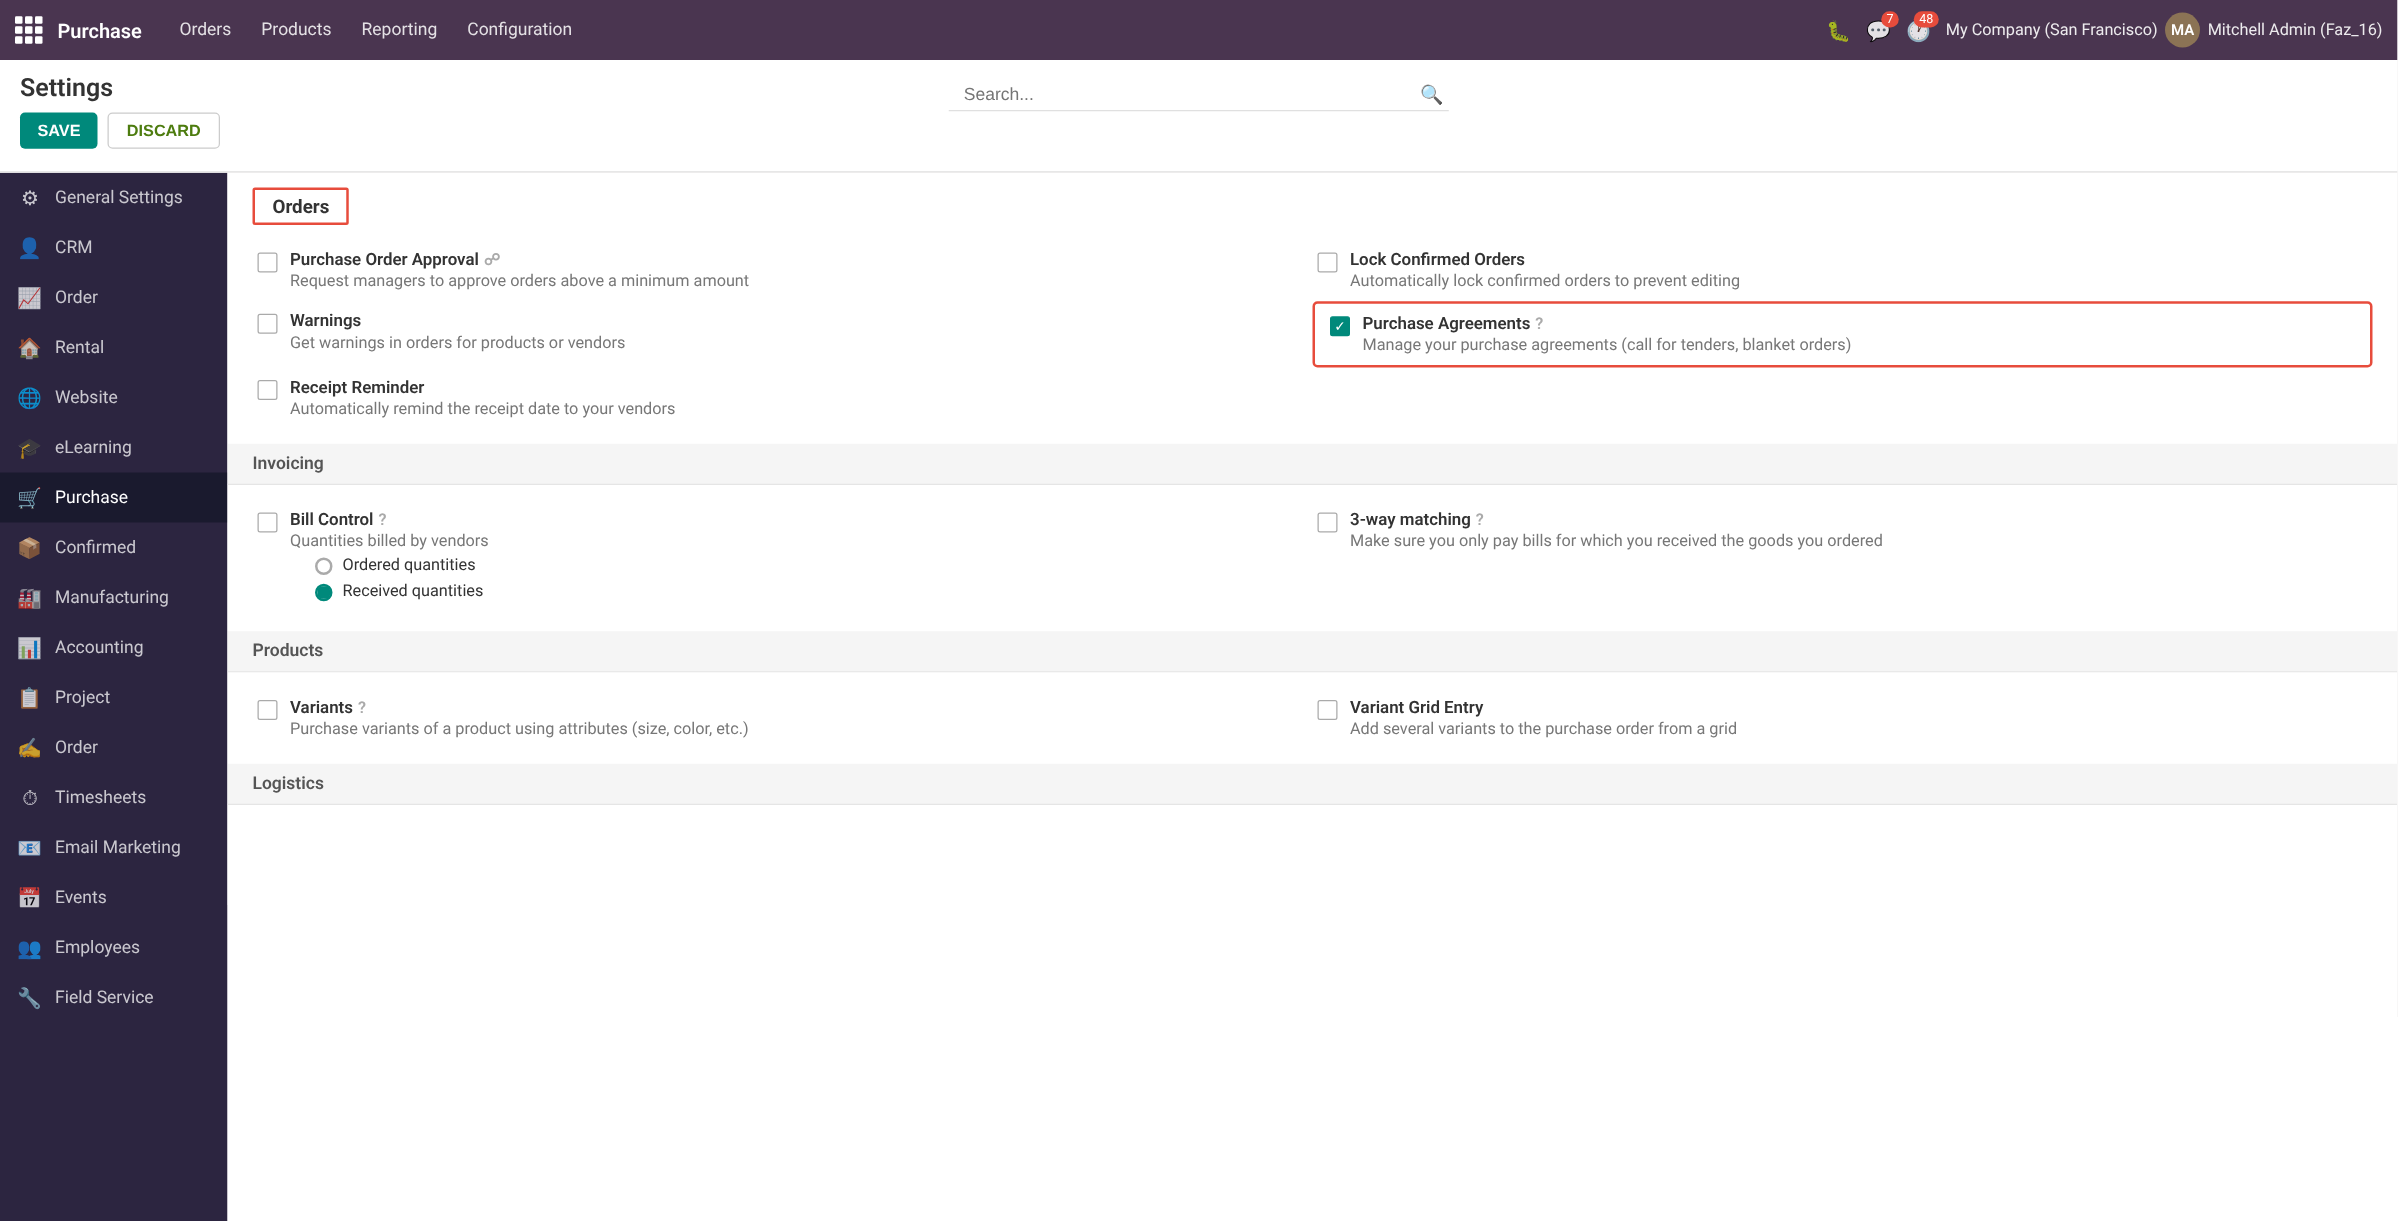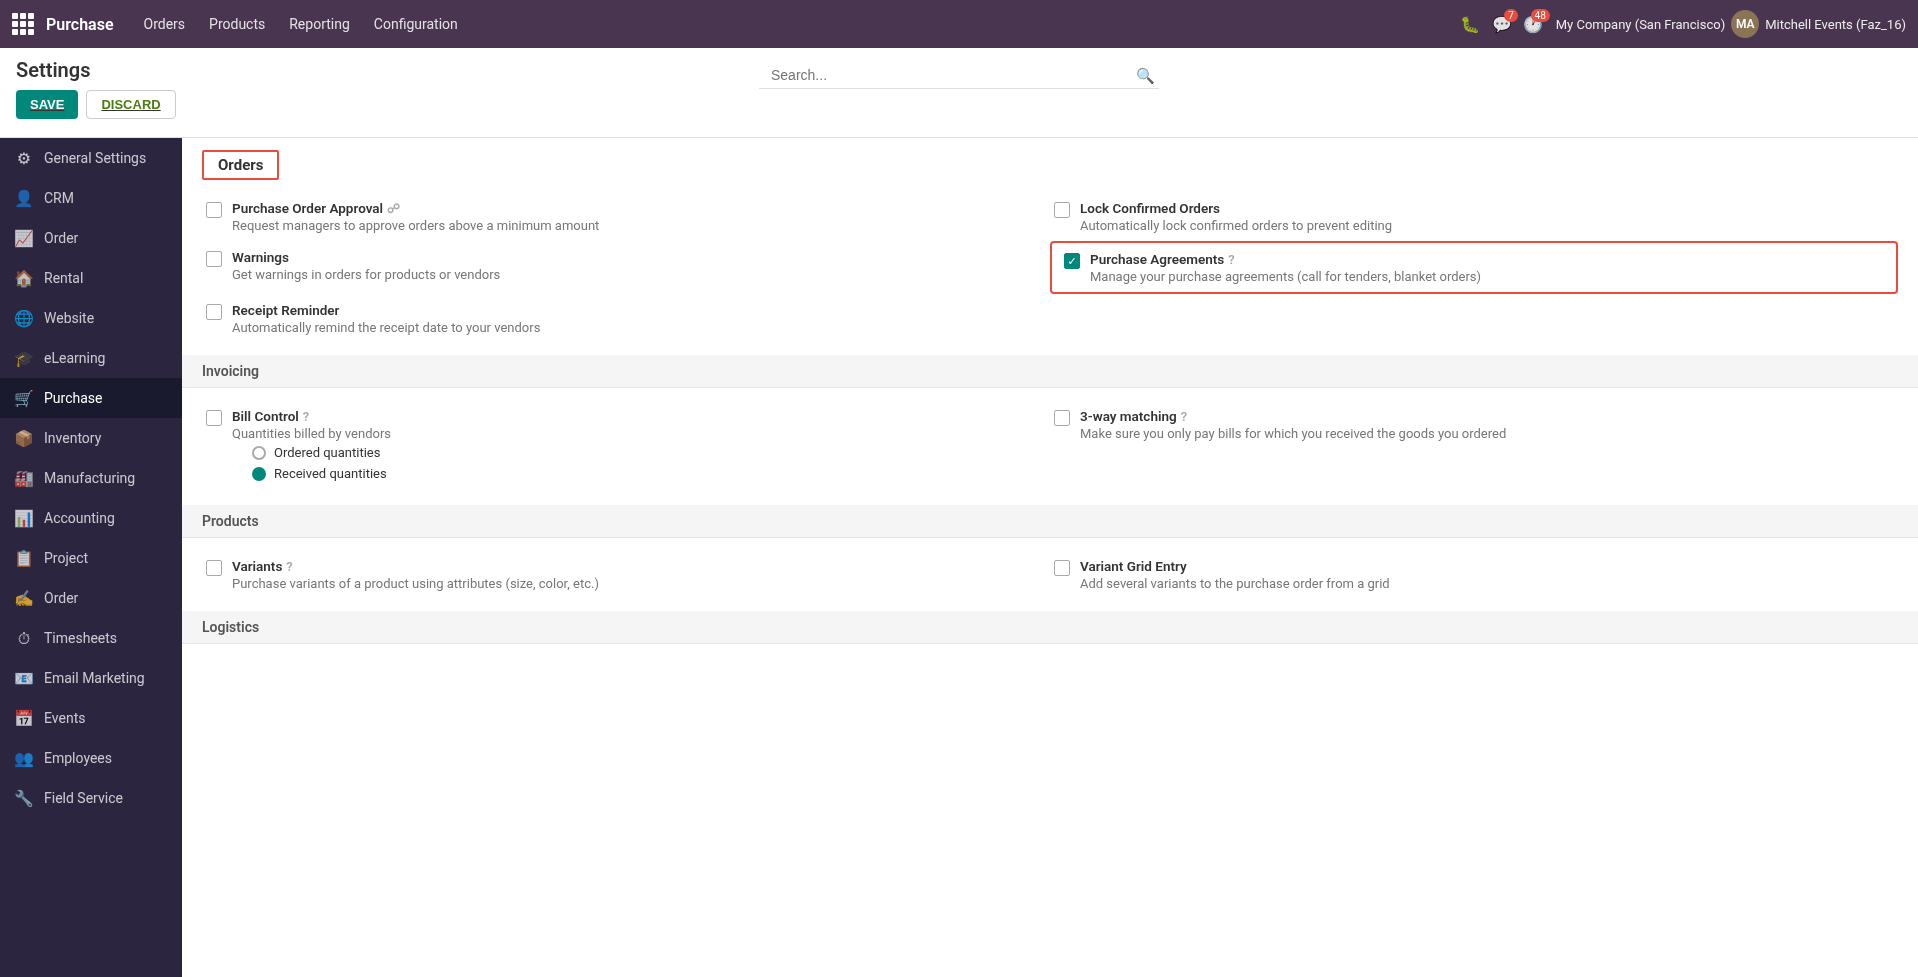--- a/index.html
+++ b/index.html
@@ -145,21 +145,21 @@
     .sidebar::-webkit-scrollbar { width: 4px; }
     .sidebar::-webkit-scrollbar-thumb { background: #555; }
 
     .top-area {
       background: #fff;
       padding: 10px 16px 0;
       border-bottom: 1px solid #e0e0e0;
       position: relative;
     }
     .page-title { font-size: 20px; font-weight: 600; color: #333; margin-bottom: 8px; }
-    .top-buttons { display: flex; gap: 8px; margin-bottom: 10px; text-decoration: underline; }
+    .top-buttons { display: flex; gap: 8px; margin-bottom: 10px; }
     .search-wrapper {
       position: absolute;
       top: 14px;
       left: 50%;
       transform: translateX(-50%);
       width: 400px;
     }
     .search-input-field {
       width: 100%;
       padding: 5px 32px 5px 12px;
@@ -200,21 +200,21 @@
       💬
       <span class="badge">7</span>
     </div>
     <div class="icon-btn">
       🕐
       <span class="badge">48</span>
     </div>
     <div class="user-info">
       <span>My Company (San Francisco)</span>
       <div class="avatar">MA</div>
-      <span>Mitchell Events (Faz_16)</span>
+      <span>Mitchell Admin (Faz_16)</span>
     </div>
   </div>
 </div>
 
 <div class="top-area">
   <div class="page-title">Settings</div>
   <div class="top-buttons">
     <button class="btn-save">SAVE</button>
     <button class="btn-discard">DISCARD</button>
   </div>
@@ -250,21 +250,21 @@
     <div class="sidebar-item">
       <span class="sidebar-icon">🎓</span>
       <span>eLearning</span>
     </div>
     <div class="sidebar-item active">
       <span class="sidebar-icon">🛒</span>
       <span>Purchase</span>
     </div>
     <div class="sidebar-item">
       <span class="sidebar-icon">📦</span>
-      <span>Inventory</span>
+      <span>Confirmed</span>
     </div>
     <div class="sidebar-item">
       <span class="sidebar-icon">🏭</span>
       <span>Manufacturing</span>
     </div>
     <div class="sidebar-item">
       <span class="sidebar-icon">📊</span>
       <span>Accounting</span>
     </div>
     <div class="sidebar-item">

